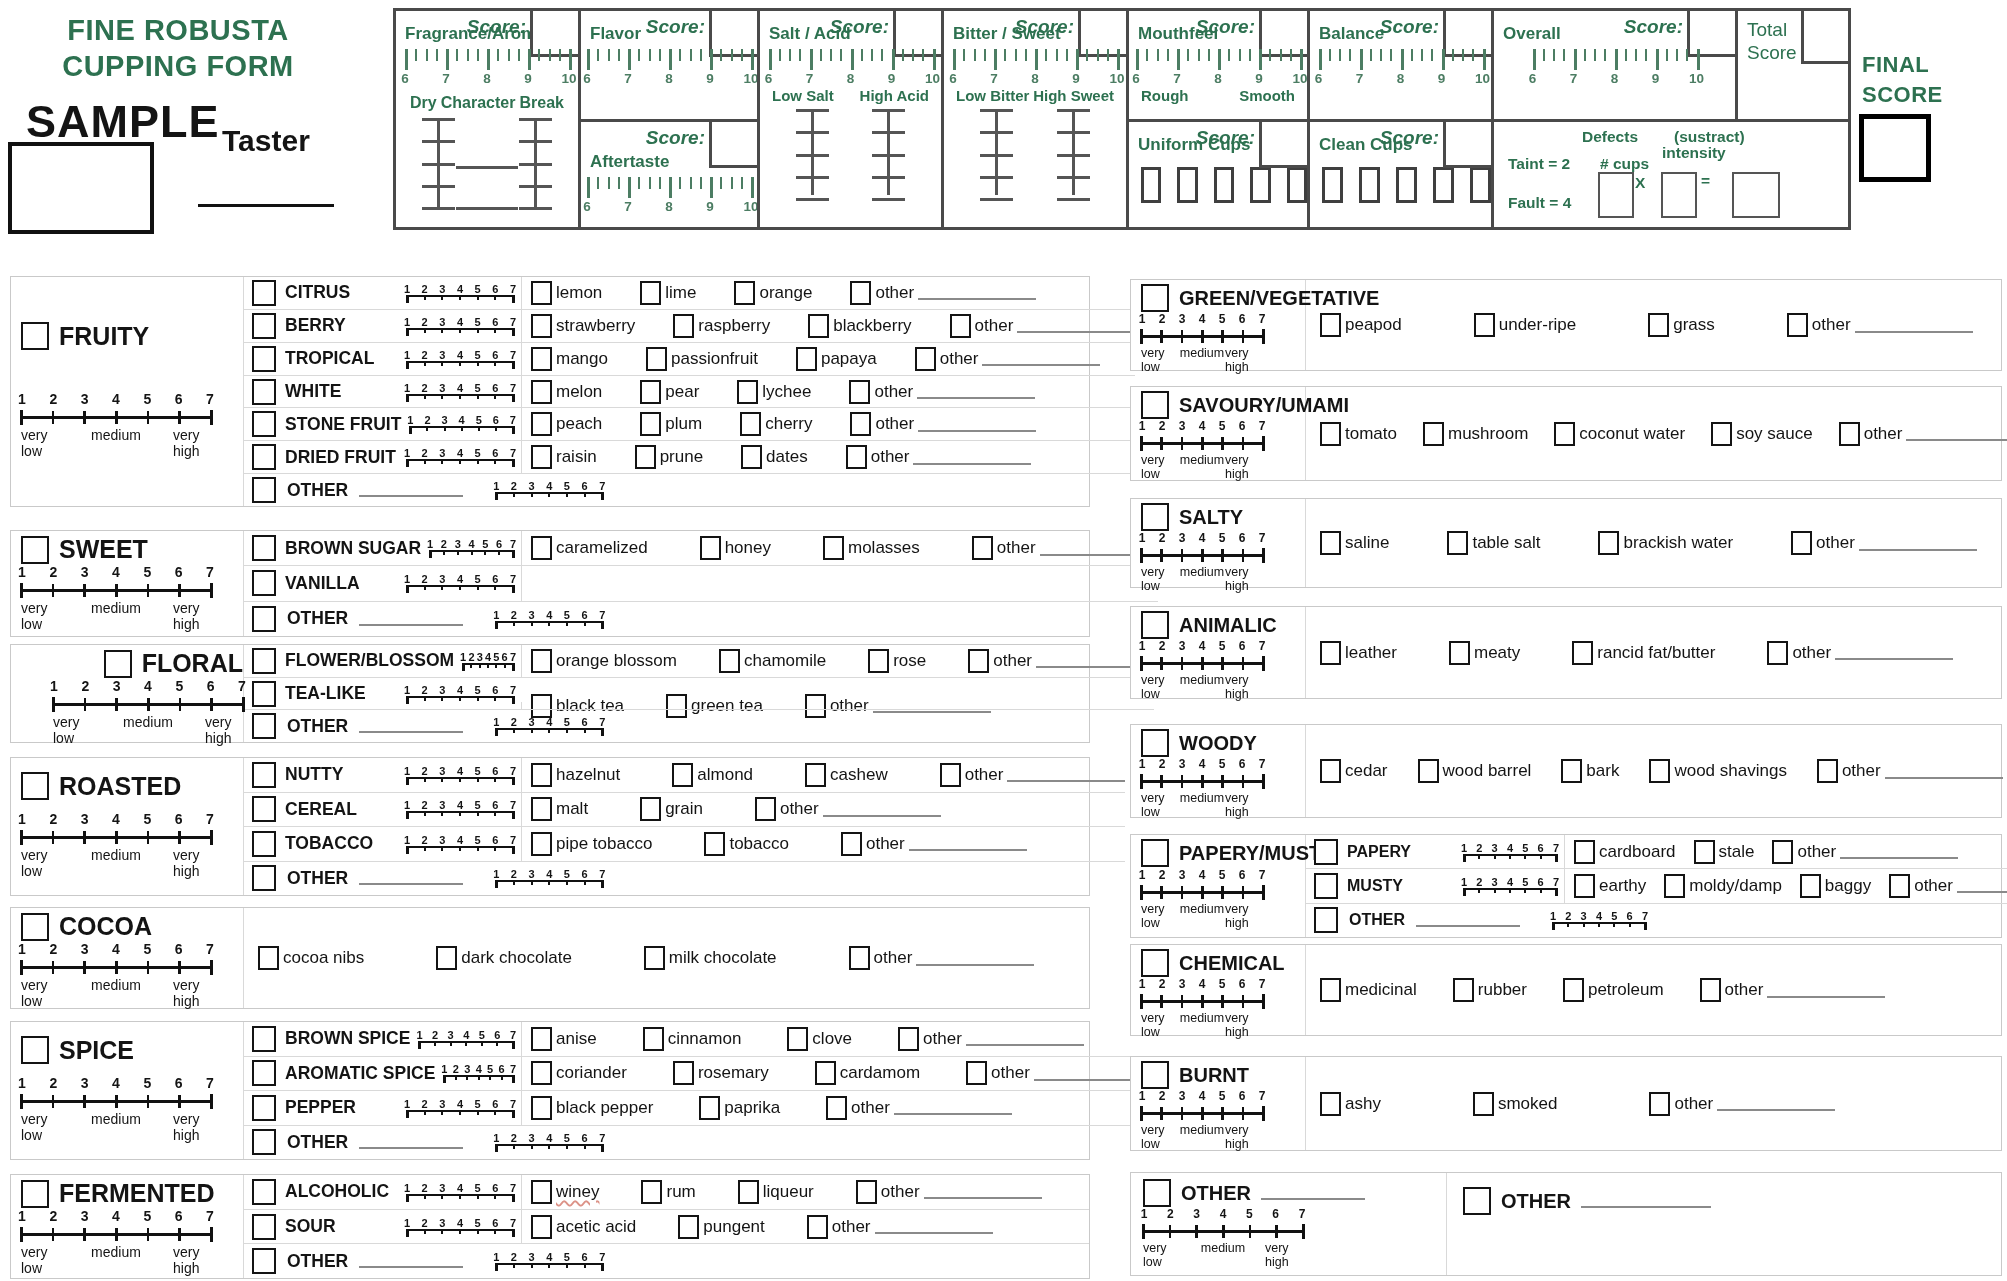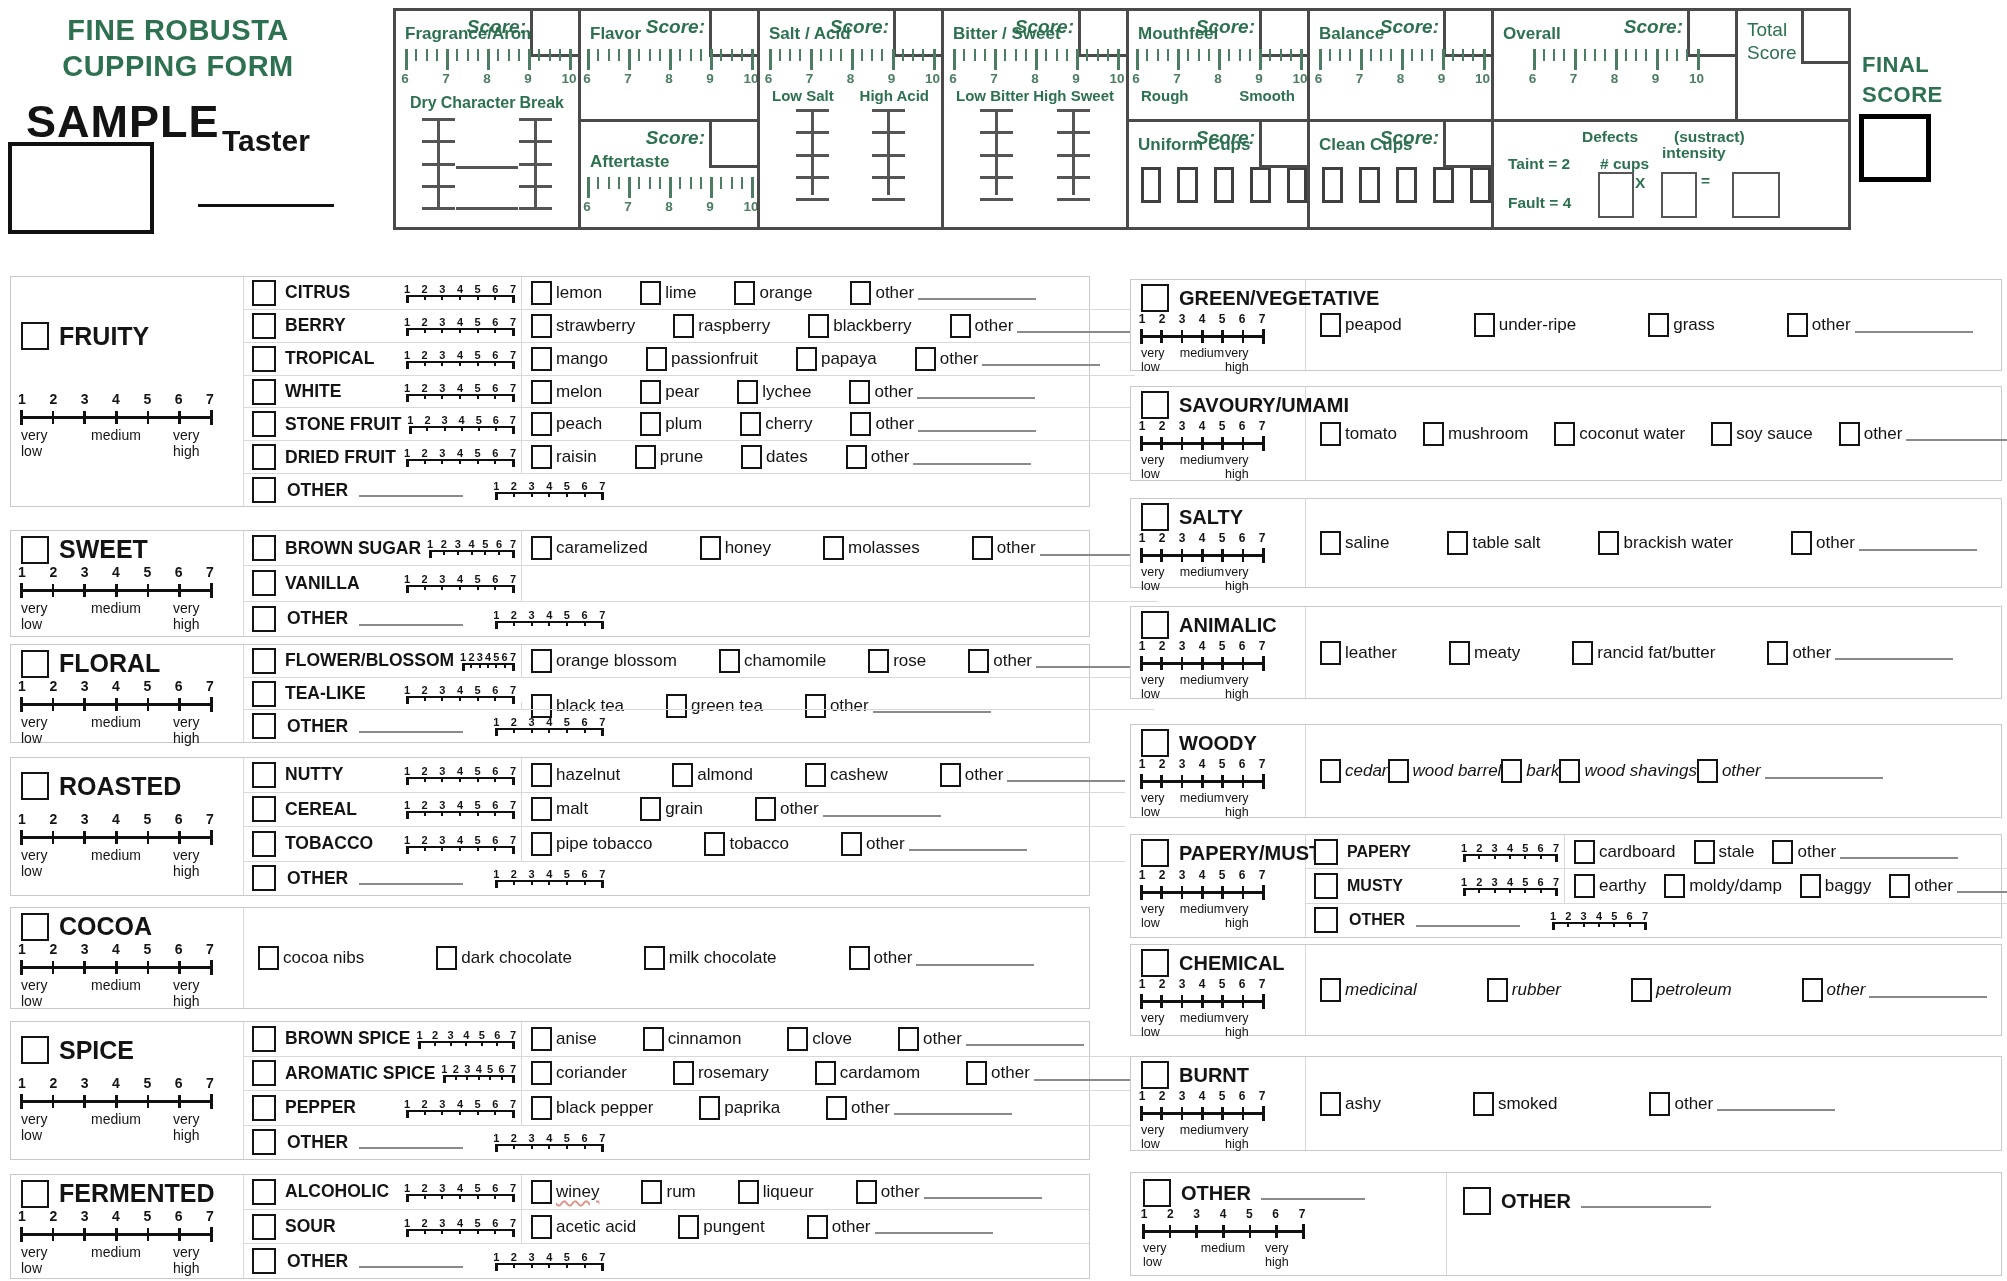--- a/index.html
+++ b/index.html
@@ -1024,21 +1024,21 @@
                   <i style="left: calc(66.6667% - 1px);"></i>
                   <i style="left: calc(83.3333% - 1px);"></i>
                   <i class="end" style="left: calc(100% - 1px);"></i>
                 </div>
               </div>
             </div>
           </div>
         </div>
       </div>
       <div class="block" style="left: 10px; width: 1080px; top: 644px; height: 99px;">
-        <div class="panel" style="width: 233px;">
+        <div class="panel" style="width: 233px; align-items: flex-end;">
           <div class="phead">
             <span class="cb big"></span>
             <span class="ptitle">FLORAL</span>
           </div>
           <div class="scale7" style="width: 190px;">
             <div class="s7nums">
               <span>1</span>
               <span>2</span>
               <span>3</span>
               <span>4</span>
@@ -2025,21 +2025,21 @@
               <i style="left: calc(83.3333% - 1px);"></i>
               <i class="end" style="left: calc(100% - 1px);"></i>
             </div>
             <div class="s7labs">
               <span class="vl">very low</span>
               <span>medium</span>
               <span class="vh">very high</span>
             </div>
           </div>
         </div>
-        <div class="descrow" style=" font-style: italic;">
+        <div class="descrow" style="gap: 30px;">
           <span class="desc">
             <span class="cb"></span>
             <span class="dlabel">cedar</span>
           </span>
           <span class="desc">
             <span class="cb"></span>
             <span class="dlabel">wood barrel</span>
           </span>
           <span class="desc">
             <span class="cb"></span>
@@ -2234,21 +2234,21 @@
               <i style="left: calc(83.3333% - 1px);"></i>
               <i class="end" style="left: calc(100% - 1px);"></i>
             </div>
             <div class="s7labs">
               <span class="vl">very low</span>
               <span>medium</span>
               <span class="vh">very high</span>
             </div>
           </div>
         </div>
-        <div class="descrow" style="gap: 70px; font-style: italic;">
+        <div class="descrow" style="gap: 36px;">
           <span class="desc">
             <span class="cb"></span>
             <span class="dlabel">medicinal</span>
           </span>
           <span class="desc">
             <span class="cb"></span>
             <span class="dlabel">rubber</span>
           </span>
           <span class="desc">
             <span class="cb"></span>

